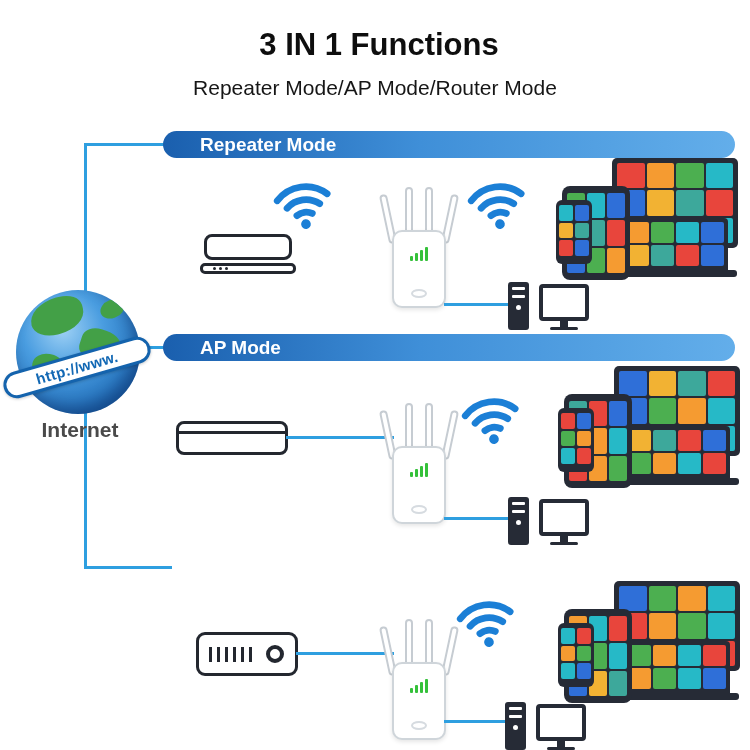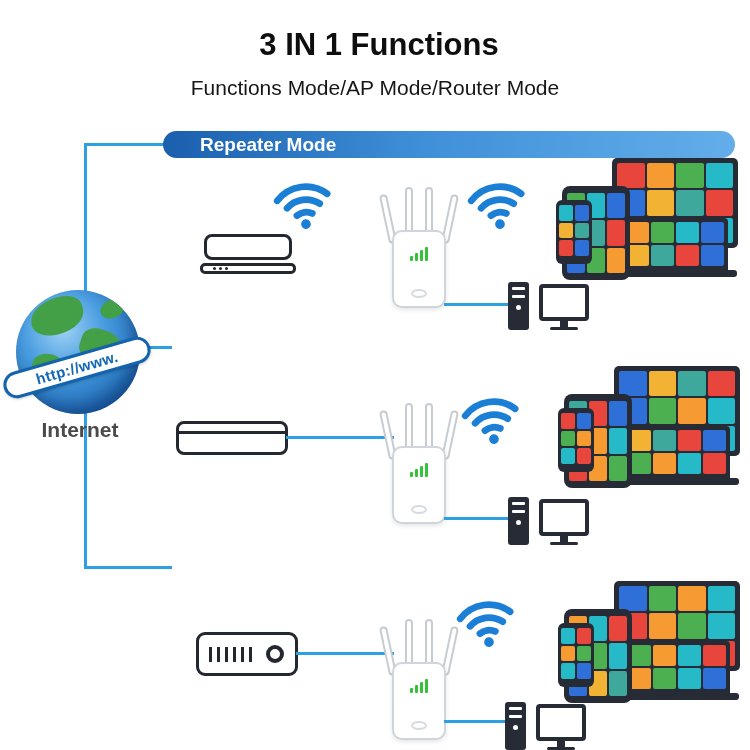--- a/index.html
+++ b/index.html
@@ -91,21 +91,21 @@
   .monitor { position:absolute; left:31px; top:2px; width:50px; height:37px; border:4px solid var(--device-dark,#262b36); border-radius:4px; background:#fff; }
   .monitor::before { content:""; position:absolute; left:50%; bottom:-10px; transform:translateX(-50%); width:8px; height:7px; background:var(--device-dark,#262b36); }
   .monitor::after { content:""; position:absolute; left:50%; bottom:-13px; transform:translateX(-50%); width:28px; height:3px; background:var(--device-dark,#262b36); border-radius:2px; }
 </style>
 </head>
 <body>
 
 <div id="canvas">
 
   <div class="abs title">3 IN 1 Functions</div>
-  <div class="abs subtitle">Functions Mode/AP Mode/Router Mode</div>
+  <div class="abs subtitle">Repeater Mode/AP Mode/Router Mode</div>
 
   <div class="abs line" style="left:84px;top:143px;width:3px;height:426px"></div>
   <div class="abs line" style="left:84px;top:143px;width:88px;height:3px"></div>
   <div class="abs line" style="left:84px;top:346px;width:88px;height:3px"></div>
   <div class="abs line" style="left:84px;top:566px;width:88px;height:3px"></div>
 
   <div class="abs globe">
     <div class="sphere">
       <div class="land land1"></div>
       <div class="land land2"></div>
@@ -220,20 +220,23 @@
   <div class="abs line" style="left:444px;top:303px;width:68px;height:3px"></div>
   <div class="abs pc" style="left:508px;top:282px">
     <div class="tower">
         <i></i>
         <i></i>
         <b></b>
       </div>
     <div class="monitor"></div>
   </div>
 
+  <div class="abs banner" style="top:334px">
+    <span>AP Mode</span>
+  </div>
 
   <div class="abs modem2 lineart"></div>
   <div class="abs line" style="left:286px;top:436px;width:108px;height:3px"></div>
 
   <div class="abs repeater" style="left:380px;top:402px">
     <div class="ant a1"></div>
     <div class="ant a2"></div>
     <div class="ant a3"></div>
     <div class="ant a4"></div>
     <div class="rbody">

